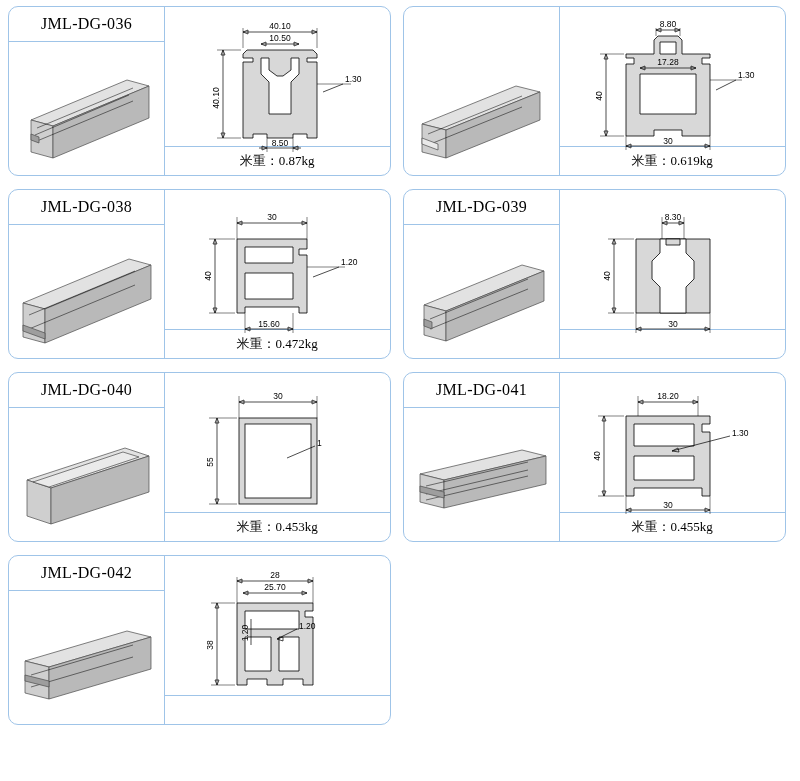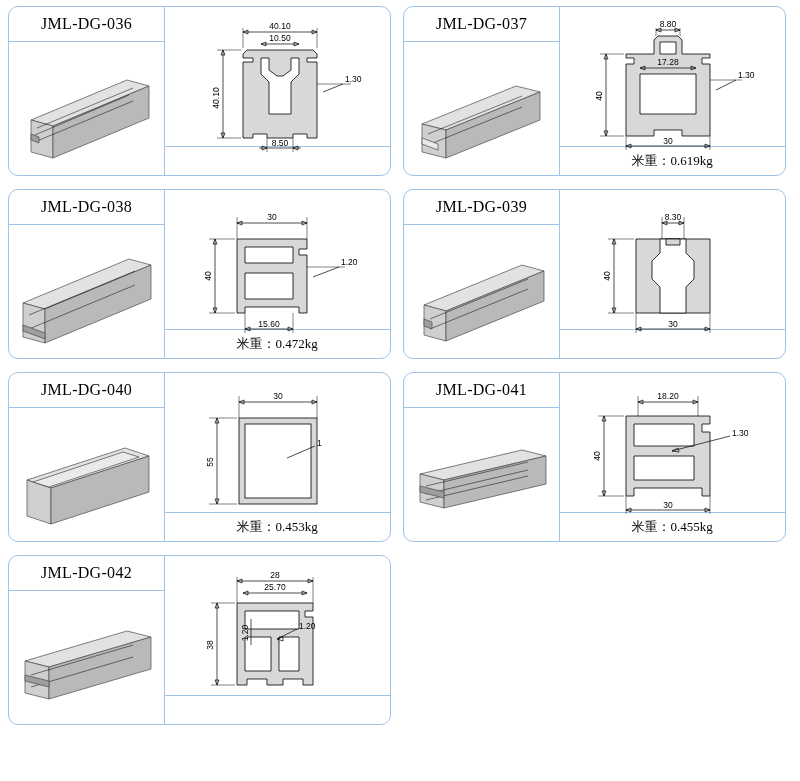--- a/index.html
+++ b/index.html
@@ -93,20 +93,21 @@
 <body>
 
 <div class="grid">
 
   <div class="row">
 
     <div class="card">
       <div class="code">JML-DG-036</div>
       <div class="vline"></div>
       <div class="hline" style="bottom:28px;"></div>
+      <div class="weight">米重：0.87kg</div>
 
       <div class="photo">
         <svg width="154" height="133" viewBox="0 0 154 133">
           <polygon class="p-top" points="22,78 118,38 140,44 44,84"></polygon>
           <polygon class="p-face" points="22,78 44,84 44,116 22,110"></polygon>
           <polygon class="p-side" points="44,84 140,44 140,76 44,116"></polygon>
           <polyline class="xln" points="28,86 124,46"></polyline>
           <polyline class="xln" points="28,99 124,59"></polyline>
           <polyline class="xln" points="26,93 120,53"></polyline>
           <polygon class="p-dark" points="22,92 30,95 30,101 22,98"></polygon>
@@ -143,21 +144,20 @@
           <line class="xln" x1="102" y1="120" x2="102" y2="134"></line>
           <line class="xln" x1="128" y1="120" x2="128" y2="134"></line>
           <line class="ln" x1="94" y1="130" x2="136" y2="130"></line>
           <path class="ln" d="M102,130 l-5,-2 l0,4 Z M128,130 l5,-2 l0,4 Z" fill="#000"></path>
           <text class="dim" x="115" y="128" text-anchor="middle">8.50</text>
         </svg>
       </div>
     </div>
 
     <div class="card">
-      <div class="code">JML-DG-037</div>
       <div class="vline"></div>
       <div class="hline" style="bottom:28px;"></div>
       <div class="weight">米重：0.619kg</div>
 
       <div class="photo">
         <svg width="154" height="133" viewBox="0 0 154 133">
           <polygon class="p-top" points="18,82 112,44 136,50 42,88"></polygon>
           <polygon class="p-face" points="18,82 42,88 42,116 18,110"></polygon>
           <polygon class="p-side" points="42,88 136,50 136,78 42,116"></polygon>
           <polyline class="xln" points="24,92 118,54"></polyline>

